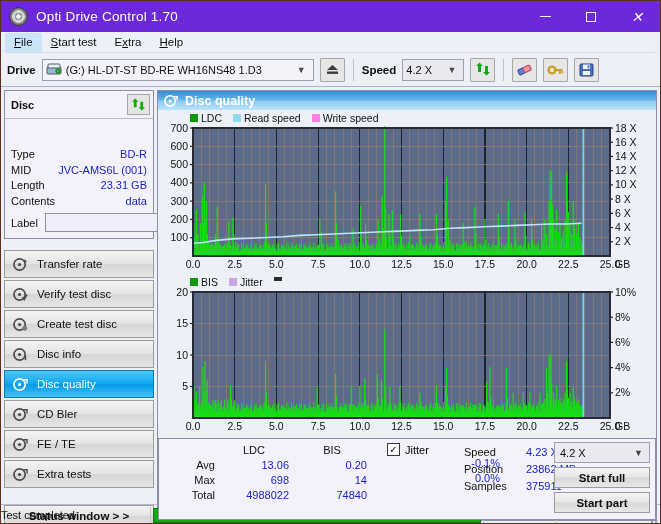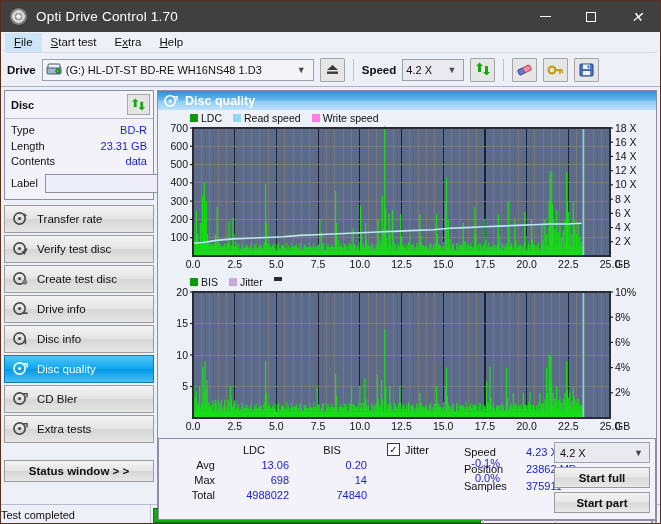--- a/index.html
+++ b/index.html
@@ -14,21 +14,21 @@
   }
   #app {
     position:relative; width:661px; height:524px;
     background:#eef0f8;
     border:1px solid #5a2f1e;
     overflow:hidden;
   }
 
   
   .titlebar {
-    height:31px; background:#404040; display:flex; align-items:center;
+    height:31px; background:#6d28d9; display:flex; align-items:center;
     padding-left:8px; position:relative;
   }
   .titlebar .app-icon {
     width:19px; height:19px; border-radius:50%;
     background:radial-gradient(circle at 50% 50%, #f2f2f2 0 18%, #9a9a9a 19% 32%, #d8d8d8 33% 52%, #8d8d8d 53% 74%, #cccccc 75% 100%);
     border:1px solid #3a3a3a; margin-right:8px; flex:0 0 auto;
     box-shadow:inset 0 0 2px rgba(0,0,0,.5);
   }
   .titlebar .title {
     color:#ffffff; font-size:13.5px; letter-spacing:.2px;
@@ -82,36 +82,36 @@
   .disc-panel { border:1px solid #8d8da6; background:#f3f2fb; }
   .disc-head {
     display:flex; align-items:center; justify-content:space-between;
     padding:3px 3px 3px 6px; border-bottom:1px solid #b9b9cc;
   }
   .disc-head span.t { font-weight:bold; font-size:11px; color:#101010; }
   .icon-btn {
     width:23px; height:21px; border:1px solid #a6a6a6; background:#e4e4e4;
     display:flex; align-items:center; justify-content:center;
   }
-  .disc-rows { padding:4px 6px 5px 6px; }
+  .disc-rows { padding:4px 6px 5px 6px;margin-top:24px; }
   .disc-row { display:flex; justify-content:space-between; font-size:11px; line-height:15.5px; }
   .disc-row .k { color:#101010; }
   .disc-row .v { color:#1a23c8; }
   .label-row { display:flex; align-items:center; gap:7px; margin-top:3px; }
   .label-row .k { font-size:11px; color:#101010; width:36px; }
   .label-input {
     flex:1; height:19px; background:#eeeefb; border:1px solid #8f8f9e;
   }
   .disc-mini {
     width:20px; height:18px; border-radius:50%;
     background:radial-gradient(circle at 50% 50%, #f6f3c8 0 22%, #bfb86a 24% 38%, #e9e28e 40% 70%, #b8b05e 72% 100%);
     border:1px solid #8a8544;
   }
 
-  .nav { margin-top:5px;text-align:center; }
+  .nav { margin-top:11px;text-align:center; }
   .nav-btn {
     height:28px; margin-bottom:2px; display:flex; align-items:center; gap:9px;
     padding-left:8px; border:1px solid #9c9c9c;
     background:linear-gradient(180deg,#f4f4f4 0%, #e4e4e4 48%, #d6d6d6 52%, #e6e6e6 100%);
     font-size:11.5px; color:#101010;
   }
   .nav-btn.sel {
     background:linear-gradient(180deg,#4fc6f7 0%, #12a7ef 48%, #039ae8 52%, #45c0f4 100%);
     border-color:#0b7cb8; color:#ffffff;
   }
@@ -294,20 +294,24 @@
               <path d="M13 4 L13 10 L15 10 L11.5 13.5 L8 10 L10 10 L10 4 Z" fill="#15a815"></path>
             </svg>
           </span>
         </div>
         <div class="disc-rows">
           <div class="disc-row">
             <span class="k">Type</span>
             <span class="v">BD-R</span>
           </div>
           <div class="disc-row">
+            <span class="k">MID</span>
+            <span class="v">JVC-AMS6L (001)</span>
+          </div>
+          <div class="disc-row">
             <span class="k">Length</span>
             <span class="v">23.31 GB</span>
           </div>
           <div class="disc-row">
             <span class="k">Contents</span>
             <span class="v">data</span>
           </div>
           <div class="label-row">
             <span class="k">Label</span>
             <input class="label-input" type="text" value="" style="">
@@ -340,47 +344,47 @@
             <circle cx="7" cy="8" r="6" fill="none" stroke="#4a4a4a" stroke-width="1.8"></circle>
             <circle cx="7" cy="8" r="1.7" fill="#4a4a4a"></circle>
             <circle cx="12.5" cy="12" r="2.6" fill="#7a7a7a"></circle>
           </svg>
           <span>Create test disc</span>
         </div>
         <div class="nav-btn">
           <svg class="cd-ico" viewBox="0 0 16 16">
             <circle cx="7" cy="8" r="6" fill="none" stroke="#4a4a4a" stroke-width="1.8"></circle>
             <circle cx="7" cy="8" r="1.7" fill="#4a4a4a"></circle>
-            <rect x="10" y="12" width="5.5" height="1.8" fill="#4a4a4a"></rect>
-          </svg>
-          <span>Drive info</span>
-        </div>
-        <div class="nav-btn">
-          <svg class="cd-ico" viewBox="0 0 16 16">
-            <circle cx="7" cy="8" r="6" fill="none" stroke="#4a4a4a" stroke-width="1.8"></circle>
-            <circle cx="7" cy="8" r="1.7" fill="#4a4a4a"></circle>
             <rect x="12.5" y="9.5" width="1.6" height="4.5" fill="#4a4a4a"></rect>
           </svg>
           <span>Disc info</span>
         </div>
         <div class="nav-btn sel">
           <svg class="cd-ico" viewBox="0 0 16 16">
             <circle cx="7" cy="8" r="6" fill="none" stroke="#ffffff" stroke-width="1.8"></circle>
             <circle cx="7" cy="8" r="1.7" fill="#ffffff"></circle>
             <path d="M11 3 L15 3 L15 7" fill="none" stroke="#ffffff" stroke-width="1.5"></path>
           </svg>
           <span>Disc quality</span>
         </div>
         <div class="nav-btn">
           <svg class="cd-ico" viewBox="0 0 16 16">
             <circle cx="7" cy="8" r="6" fill="none" stroke="#4a4a4a" stroke-width="1.8"></circle>
             <circle cx="7" cy="8" r="1.7" fill="#4a4a4a"></circle>
             <path d="M11 3 L15 3 L15 7" fill="none" stroke="#4a4a4a" stroke-width="1.5"></path>
           </svg>
           <span>CD Bler</span>
+        </div>
+        <div class="nav-btn">
+          <svg class="cd-ico" viewBox="0 0 16 16">
+            <circle cx="7" cy="8" r="6" fill="none" stroke="#4a4a4a" stroke-width="1.8"></circle>
+            <circle cx="7" cy="8" r="1.7" fill="#4a4a4a"></circle>
+            <path d="M11 3 L15 3 L15 7" fill="none" stroke="#4a4a4a" stroke-width="1.5"></path>
+          </svg>
+          <span>FE / TE</span>
         </div>
         <div class="nav-btn">
           <svg class="cd-ico" viewBox="0 0 16 16">
             <circle cx="7" cy="8" r="6" fill="none" stroke="#4a4a4a" stroke-width="1.8"></circle>
             <circle cx="7" cy="8" r="1.7" fill="#4a4a4a"></circle>
             <path d="M11 3 L15 3 L15 7" fill="none" stroke="#4a4a4a" stroke-width="1.5"></path>
           </svg>
           <span>Extra tests</span>
         </div>
       </div>

